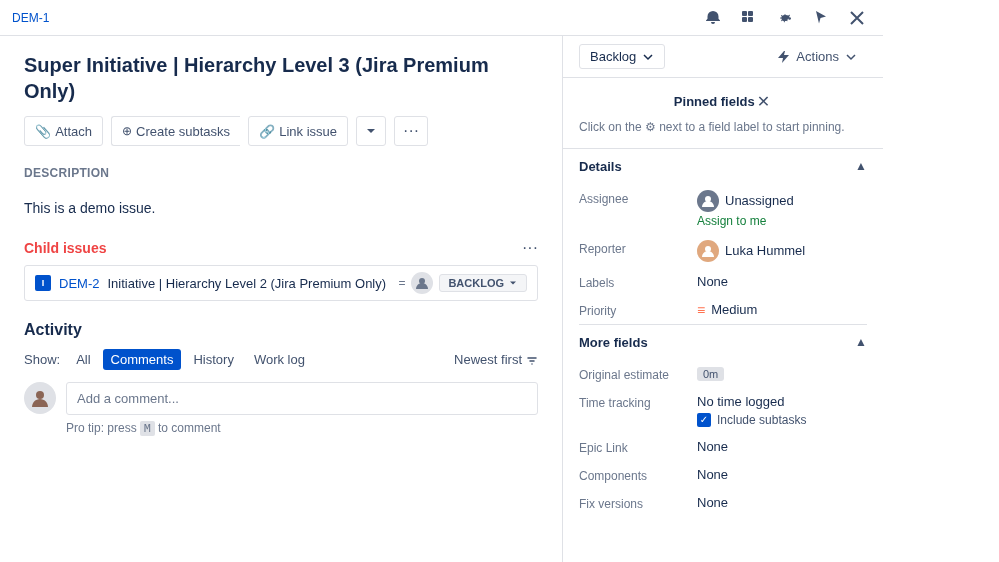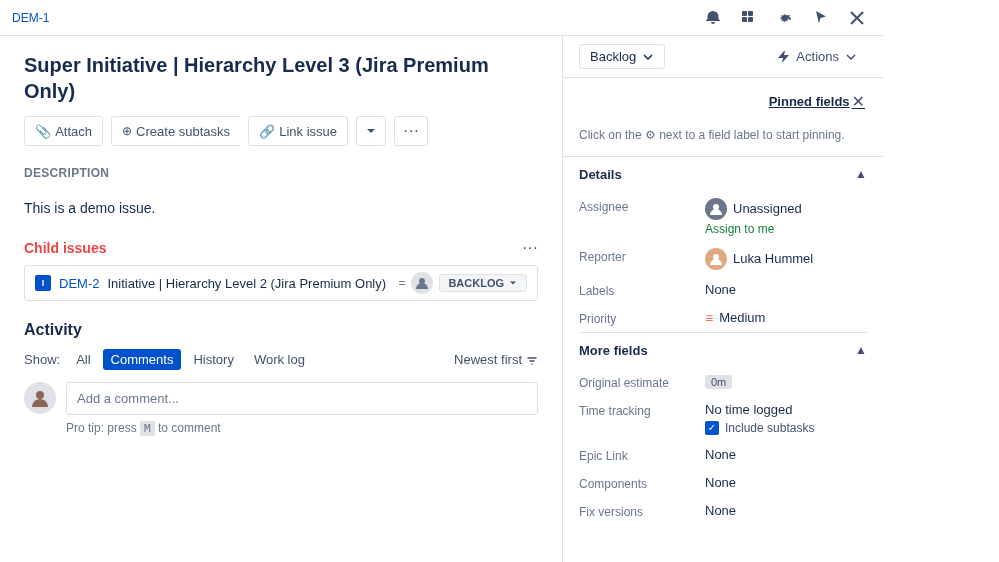--- a/index.html
+++ b/index.html
@@ -57,32 +57,32 @@
     .comment-tip { font-size: 12px; color: #6b778c; margin-left: 42px; }
     .comment-tip kbd { background: #dfe1e6; padding: 1px 4px; border-radius: 2px; font-family: monospace; font-size: 11px; }
     
     .right-panel { width: 320px; flex-shrink: 0; overflow-y: auto; padding: 0; }
     
     .right-top-bar { display: flex; align-items: center; justify-content: space-between; padding: 8px 16px; border-bottom: 1px solid #dfe1e6; }
     .backlog-btn { display: flex; align-items: center; gap: 6px; padding: 4px 10px; border: 1px solid #dfe1e6; border-radius: 3px; background: #fff; cursor: pointer; font-size: 13px; color: #172b4d; font-weight: 500; }
     .actions-btn { display: flex; align-items: center; gap: 6px; padding: 4px 10px; border: none; background: none; cursor: pointer; font-size: 13px; color: #42526e; font-weight: 500; }
     
     .pinned-fields-section { padding: 12px 16px; border-bottom: 1px solid #dfe1e6; }
-    .pinned-fields-header { display: flex; align-items: center; justify-content: flex-end; margin-bottom: 14px; text-decoration: underline; }
+    .pinned-fields-header { display: flex; align-items: center; justify-content: center; margin-bottom: 6px; }
     .pinned-fields-title { font-size: 13px; font-weight: 600; color: #172b4d; }
     .close-btn { background: none; border: none; cursor: pointer; color: #42526e; font-size: 16px; padding: 2px; }
     .pinned-fields-hint { font-size: 12px; color: #6b778c; line-height: 1.4; }
     .pinned-hint-icon { color: #6b778c; }
     
     .details-section { padding: 0 16px; }
     .details-header { display: flex; align-items: center; justify-content: space-between; padding: 10px 0; cursor: pointer; }
     .details-title { font-size: 13px; font-weight: 600; color: #172b4d; }
     .chevron-icon { color: #42526e; font-size: 12px; }
     
-    .field-row { display: flex; align-items: flex-start; padding: 6px 0; gap: 16px; }
+    .field-row { display: flex; align-items: flex-start; padding: 6px 0; gap: 8px; }
     .field-label { width: 110px; flex-shrink: 0; font-size: 12px; color: #6b778c; padding-top: 2px; }
     .field-value { flex: 1; font-size: 13px; color: #172b4d; }
     
     .assignee-row { display: flex; align-items: center; gap: 6px; }
     .assignee-avatar { width: 22px; height: 22px; border-radius: 50%; background: #6b778c; display: flex; align-items: center; justify-content: center; color: #fff; font-size: 9px; }
     .assignee-name { font-size: 13px; color: #172b4d; }
     .assign-link { color: #15803d; font-size: 12px; cursor: pointer; display: block; margin-top: 2px; }
     
     .reporter-row { display: flex; align-items: center; gap: 6px; }
     .reporter-avatar { width: 22px; height: 22px; border-radius: 50%; background: #e0a87e; display: flex; align-items: center; justify-content: center; color: #fff; font-size: 9px; overflow: hidden; }

